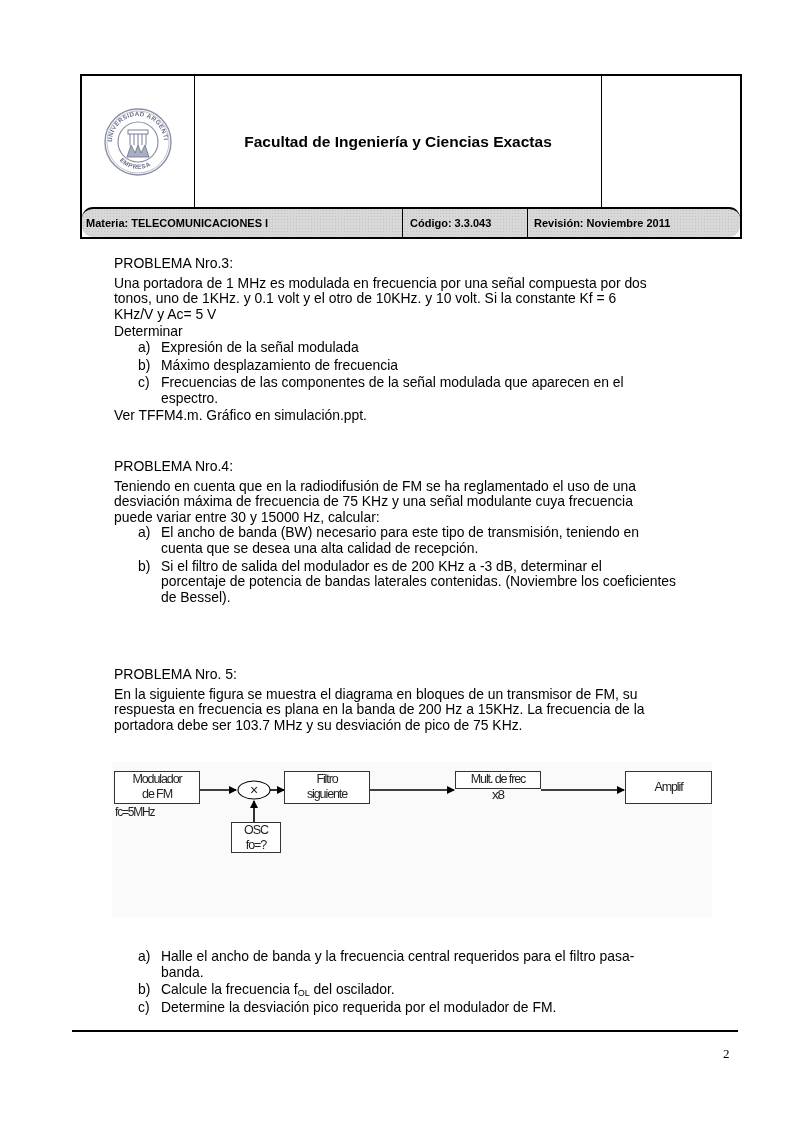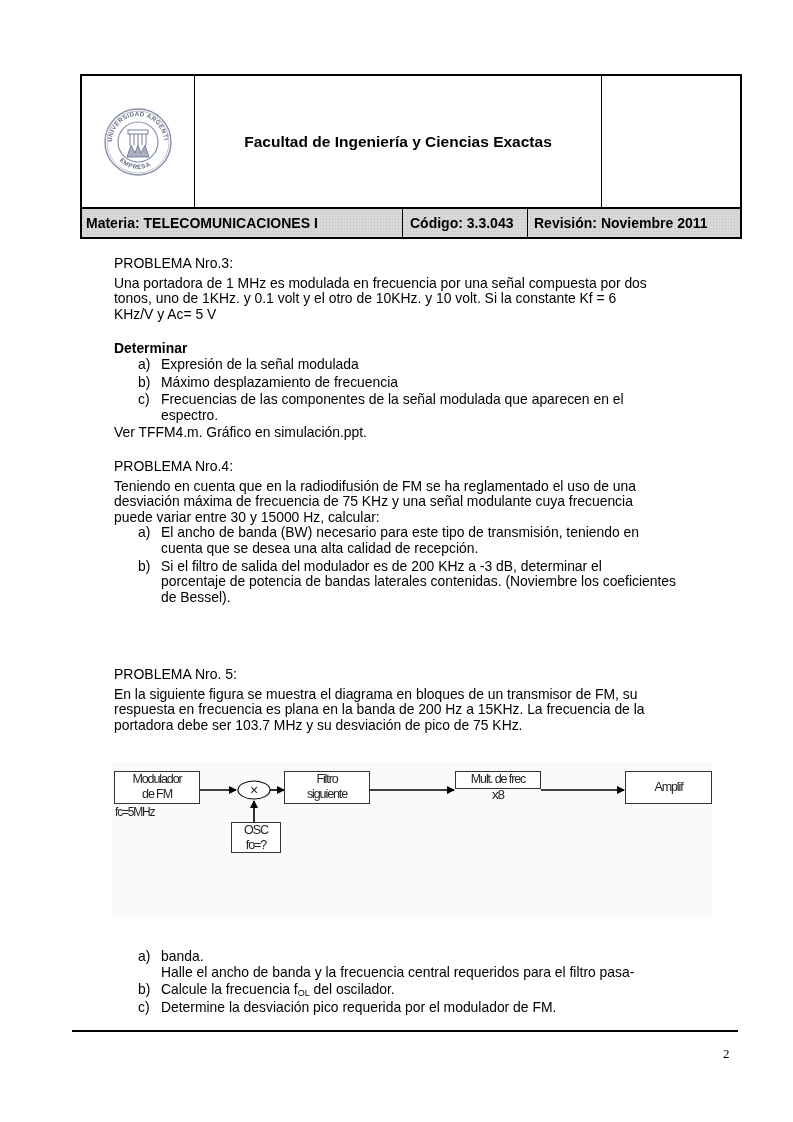--- a/index.html
+++ b/index.html
@@ -26,21 +26,21 @@
     .hdr-right-cell {
       position: absolute; left: 519px; top: 0; right: 0; height: 131px;
       border-left: 1px solid #000; box-sizing: border-box;
     }
     .hdr-bottom {
       position: absolute; left: 0; right: 0; top: 131px; bottom: 0;
       border-top: 2px solid #000; box-sizing: border-box;
       background-color: #d8d8d8;
       background-image: radial-gradient(#c4c4c4 0.6px, transparent 0.7px);
       background-size: 3px 3px;
-      font-weight: bold; font-size: 14px;
+      font-weight: bold; font-size: 11px; border-radius: 11px;
     }
     .hdr-bottom .c {
       position: absolute; top: 0; bottom: 0; display: flex; align-items: center;
       padding-left: 4px; box-sizing: border-box;
     }
     .c-materia { left: 0; width: 321px; border-right: 1px solid #000; }
     .c-codigo { left: 321px; width: 125px; border-right: 1px solid #000; padding-left: 7px !important; }
     .c-revision { left: 446px; right: 0; padding-left: 6px !important; }
 
     
@@ -112,21 +112,21 @@
 </div>
 
 <div class="content">
 
   <div class="section" style="top:0px;">
     <div class="prob-title">PROBLEMA Nro.3:</div>
     <div class="para">
       <div>Una portadora de 1 MHz es modulada en frecuencia por una señal compuesta por dos</div>
       <div>tonos, uno de 1KHz. y 0.1 volt y el otro de 10KHz. y 10 volt. Si la constante Kf = 6</div>
       <div>KHz/V y Ac= 5 V</div>
-      <div style="margin-top:19px;font-weight:bold;">Determinar</div>
+      <div style="margin-top:2px;">Determinar</div>
     </div>
     <ol class="items">
       <li>
         <span class="lbl">a)</span>
         <div>Expresión de la señal modulada</div>
       </li>
       <li style="margin-top:2px;">
         <span class="lbl">b)</span>
         <div>Máximo desplazamiento de frecuencia</div>
       </li>
@@ -167,22 +167,22 @@
       <div>En la siguiente figura se muestra el diagrama en bloques de un transmisor de FM, su</div>
       <div>respuesta en frecuencia es plana en la banda de 200 Hz a 15KHz. La frecuencia de la</div>
       <div>portadora debe ser 103.7 MHz y su desviación de pico de 75 KHz.</div>
     </div>
   </div>
 
   <div class="section" style="top:693px;">
     <ol class="items">
       <li>
         <span class="lbl">a)</span>
+        <div>Halle el ancho de banda y la frecuencia central requeridos para el filtro pasa-</div>
         <div>banda.</div>
-        <div>Halle el ancho de banda y la frecuencia central requeridos para el filtro pasa-</div>
       </li>
       <li style="margin-top:2px;">
         <span class="lbl">b)</span>
         <div><span>Calcule la frecuencia f</span><sub>OL</sub><span> del oscilador.</span></div>
       </li>
       <li style="margin-top:2px;">
         <span class="lbl">c)</span>
         <div>Determine la desviación pico requerida por el modulador de FM.</div>
       </li>
     </ol>

